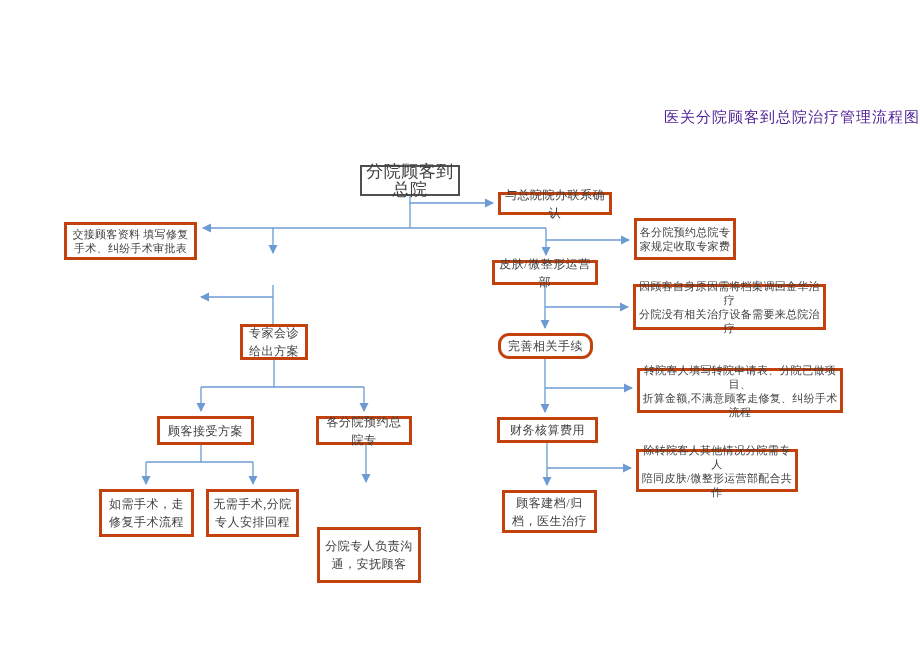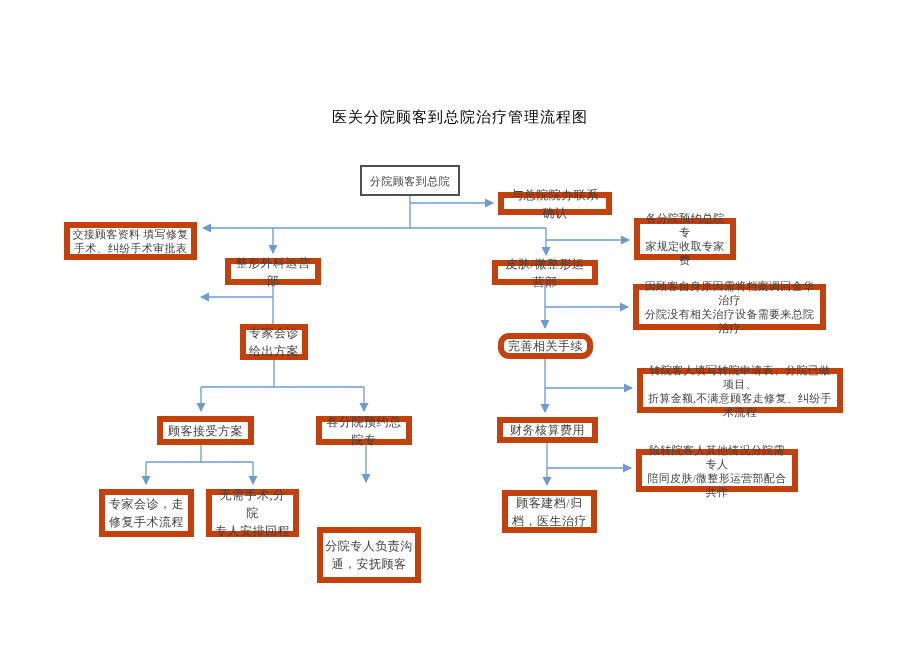--- a/index.html
+++ b/index.html
@@ -1,27 +1,27 @@
 <!DOCTYPE html>
 <html><head>
 <meta charset="utf-8">
 <style>
   html,body{margin:0;padding:0;background:#ffffff;}
   body{width:920px;height:651px;position:relative;overflow:hidden;
        font-family:"Liberation Serif","DejaVu Serif",serif;}
   .stage{position:absolute;left:0;top:0;width:920px;height:651px;}
-  .title{position:absolute;top:108px;left:0;width:920px;text-align:center;
-         font-size:15px;color:#000000;letter-spacing:1px;}
+  .title{position:absolute;top:108px;left:0;width:920px;text-align:right;
+         font-size:15px;color:#4c1d95;letter-spacing:1px;}
   svg.connectors{position:absolute;left:0;top:0;width:920px;height:651px;}
-  .box{position:absolute;border:6px solid #c2410c;background:#ffffff;color:#3f3f3f;
+  .box{position:absolute;border:3px solid #c2410c;background:#ffffff;color:#3f3f3f;
        display:flex;align-items:center;justify-content:center;text-align:center;
        font-size:12px;line-height:18px;white-space:pre-line;letter-spacing:.5px;
        box-sizing:border-box;padding:1px 2px;}
   .box.small{font-size:11px;line-height:14px;letter-spacing:.3px;}
-  .box.dark{border:2px solid #4f4f4f;font-size:11px;}
+  .box.dark{border:2px solid #4f4f4f;font-size:17px;}
   
   #n-start{left:360px;top:165px;width:100px;height:31px;}
   #n-confirm{left:498px;top:192px;width:114px;height:23px;}
   #n-handover{left:64px;top:222px;width:133px;height:38px;}
   #n-expert-fee{left:634px;top:218px;width:102px;height:42px;}
   #n-plastic{left:225px;top:258px;width:96px;height:27px;}
   #n-skin{left:492px;top:260px;width:106px;height:25px;}
   #n-accompany{left:88px;top:280px;width:107px;height:38px;}
   #n-jinhua{left:633px;top:284px;width:193px;height:46px;}
   #n-consult{left:240px;top:324px;width:68px;height:36px;}
@@ -78,35 +78,34 @@
       <path d="M547,468 H631" marker-end="url(#arr)"></path>
     </g>
   </svg>
 
   <div class="box dark" id="n-start">分院顾客到总院</div>
   <div class="box" id="n-confirm">与总院院办联系确认</div>
   <div class="box small" id="n-handover">交接顾客资料 填写修复
 手术、纠纷手术审批表</div>
   <div class="box small" id="n-expert-fee">各分院预约总院专
 家规定收取专家费</div>
-  <div class="box" id="n-plastic">整形外科运营部</div>
   <div class="box" id="n-skin">皮肤/微整形运营部</div>
   <div class="box small" id="n-jinhua">因顾客自身原因需将档案调回金华治疗
 分院没有相关治疗设备需要来总院治疗</div>
   <div class="box" id="n-consult">专家会诊
 给出方案</div>
   <div class="box" id="n-procedures">完善相关手续</div>
   <div class="box small" id="n-transfer">转院客人填写转院申请表、分院已做项目、
 折算金额,不满意顾客走修复、纠纷手术流程</div>
   <div class="box" id="n-accept">顾客接受方案</div>
   <div class="box" id="n-reject">各分院预约总院专</div>
   <div class="box" id="n-finance">财务核算费用</div>
   <div class="box small" id="n-other">除转院客人其他情况分院需专人
 陪同皮肤/微整形运营部配合共作</div>
-  <div class="box" id="n-surgery">专家会诊，走
+  <div class="box" id="n-surgery">如需手术，走
 修复手术流程</div>
   <div class="box" id="n-no-surgery">无需手术,分院
 专人安排回程</div>
   <div class="box" id="n-comfort">分院专人负责沟
 通，安抚顾客</div>
   <div class="box" id="n-archive">顾客建档/归
 档，医生治疗</div>
 
 </div>
 

